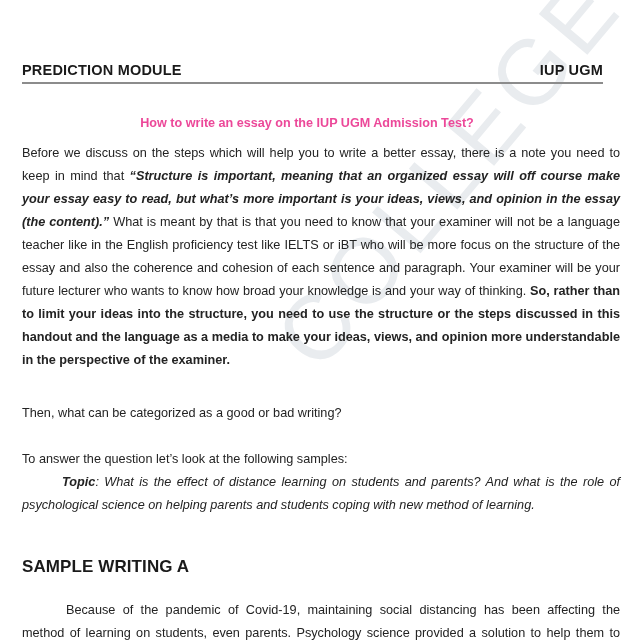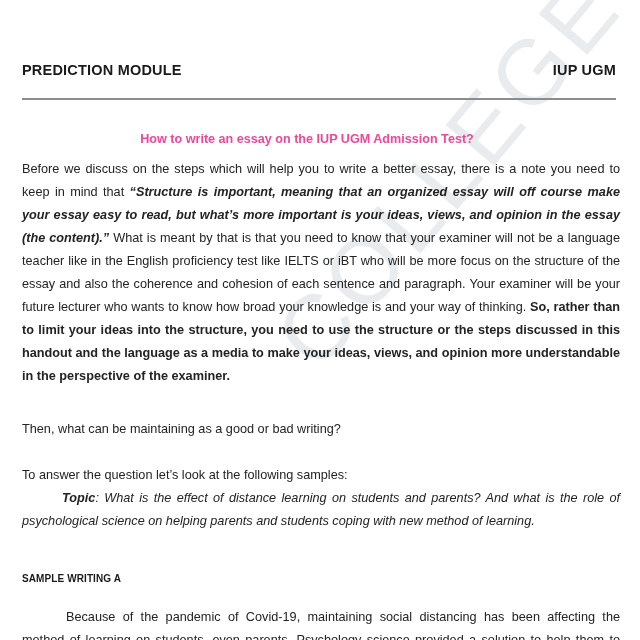--- a/index.html
+++ b/index.html
@@ -43,22 +43,22 @@
     z-index: 1;
     padding: 62px 20px 0 22px;
   }
 
   
   .doc-header {
     display: flex;
     justify-content: space-between;
     align-items: baseline;
     border-bottom: 2px solid #8c8c8c;
-    padding-bottom: 20px;
-    margin: 0 4px 0 0;
+    padding-bottom: 4px;
+    margin: 0 17px 0 0;
   }
   .doc-header .h-left,
   .doc-header .h-right {
     font-size: 14.5px;
     font-weight: bold;
     letter-spacing: 0.2px;
     color: #1a1a1a;
   }
 
   
@@ -94,21 +94,21 @@
     margin: 0;
     color: #232323;
   }
   .topic-block .topic-label {
     font-weight: bold;
     font-style: italic;
     margin-left: 40px;
   }
 
   .section-head {
-    font-size: 10px;
+    font-size: 17px;
     font-weight: bold;
     margin: 40px 0 0 0;
     letter-spacing: 0.1px;
     color: #1a1a1a;
   }
 
   .para.indented { text-indent: 44px; margin-top: 22px; }
 </style>
 </head>
 <body>
@@ -123,21 +123,21 @@
       <div class="h-left">PREDICTION MODULE</div>
       <div class="h-right">IUP UGM</div>
     </div>
 
     <h1 class="doc-title">How to write an essay on the IUP UGM Admission Test?</h1>
 
     <p class="para first-block">
       <span>Before we discuss on the steps which will help you to write a better essay, there is a note you need to keep in mind that </span><span class="bi">“Structure is important, meaning that an organized essay will off course make your essay easy to read, but what’s more important is your ideas, views, and opinion in the essay (the content).”</span><span> What is meant by that is that you need to know that your examiner will not be a language teacher like in the English proficiency test like IELTS or iBT who will be more focus on the structure of the essay and also the coherence and cohesion of each sentence and paragraph. Your examiner will be your future lecturer who wants to know how broad your knowledge is and your way of thinking. </span><span class="b">So, rather than to limit your ideas into the structure, you need to use the structure or the steps discussed in this handout and the language as a media to make your ideas, views, and opinion more understandable in the perspective of the examiner.</span>
     </p>
 
-    <p class="para gap-xl">Then, what can be maintaining as a good or bad writing?</p>
+    <p class="para gap-xl">Then, what can be categorized as a good or bad writing?</p>
 
     <p class="para gap-lg">To answer the question let’s look at the following samples:</p>
 
     <p class="topic-block gap-xxl">
       <span class="topic-label">Topic</span><span>: What is the effect of distance learning on students and parents? And what is the role of psychological science on helping parents and students coping with new method of learning.</span>
     </p>
 
     <h2 class="section-head">SAMPLE WRITING A</h2>
 
     <p class="para indented">Because of the pandemic of Covid-19, maintaining social distancing has been affecting the method of learning on students, even parents. Psychology science provided a solution to help them to adapt. This essay will discuss the effects and a solution to tackle this problem.</p>

